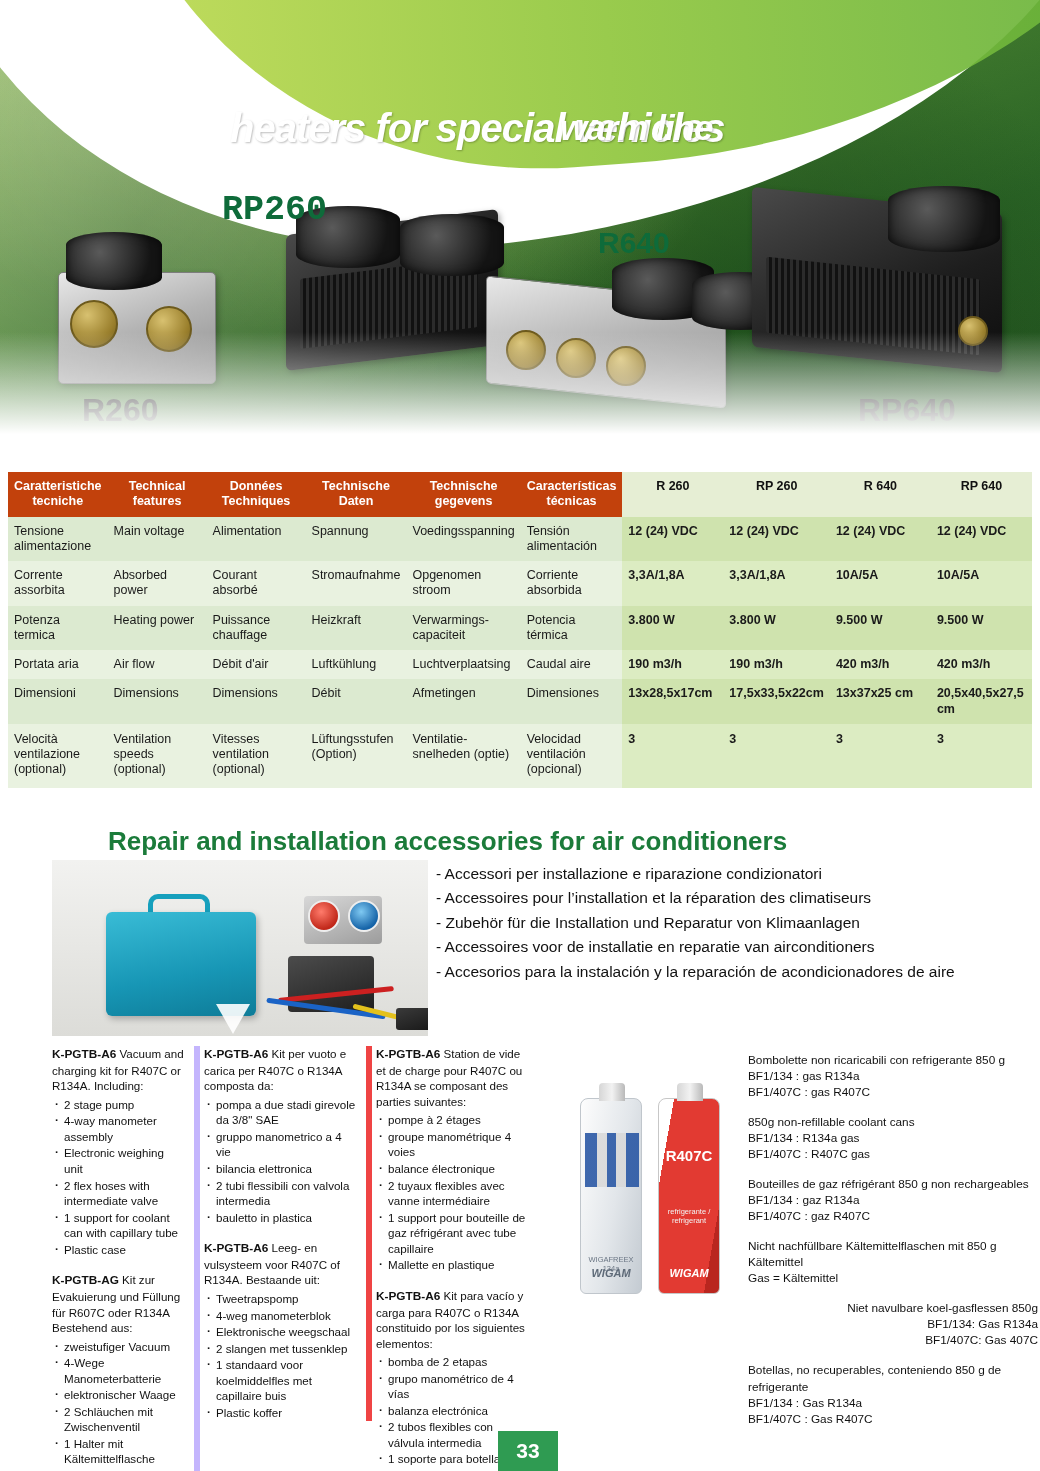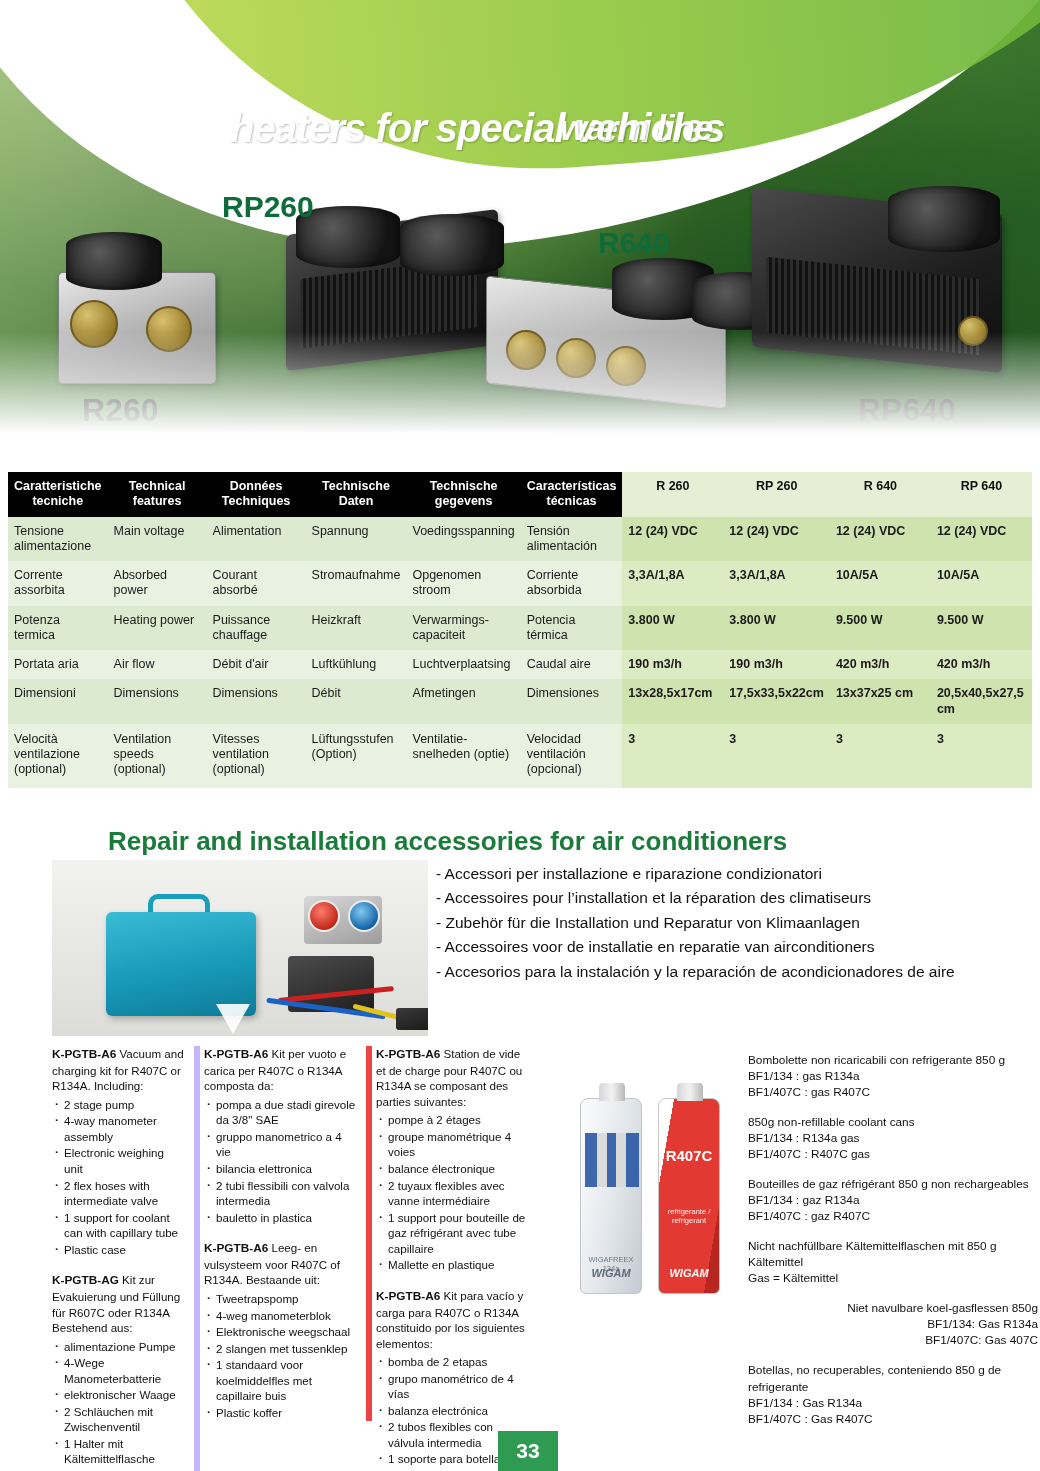--- a/index.html
+++ b/index.html
@@ -68,21 +68,21 @@
   .title-rrp {
     position:absolute; right:12px; top:-4px;
     font-size:86px; font-weight:bold; font-style:italic;
     color:#ffffff; letter-spacing:-4px;
     text-shadow:2px 2px 3px rgba(0,0,0,.28);
     white-space:nowrap;
   }
 
   
   .plabel { position:absolute; font-weight:bold; white-space:nowrap; }
-  .plabel.rp260 { left:222px; top:190px; font-size:30px; color:#0e6b3a; }
+  .plabel.rp260 { left:222px; top:190px; font-size:35px; color:#0e6b3a;font-family:Liberation Mono, monospace; }
   .plabel.r640  { left:598px; top:226px; font-size:30px; color:#0e6b3a; }
   .plabel.r260   { left:82px;  top:392px; font-size:32px; color:#111; }
   .plabel.rp640  { left:858px; top:392px; font-size:32px; color:#111; }
 
   
   .photo { position:absolute; }
   .blower-housing {
     background:linear-gradient(150deg,#4a4a4a,#1d1d1d 60%,#0d0d0d);
     border-radius:6px;
     box-shadow:2px 3px 6px rgba(0,0,0,.35);
@@ -117,21 +117,21 @@
   }
   .spec-table th, .spec-table td {
     padding:7px 6px;
     vertical-align:top;
     line-height:1.22;
   }
   .spec-table thead th {
     font-weight:bold;
     color:#0d0d0d;
   }
-  .hcell-lang { background:#000000; color:#fff !important; }
+  .hcell-lang { background:#c2410c; color:#fff !important; }
   .hcell-model { background:#e6eed4; color:#111 !important; }
   .lang-a { background:#dcead0; }
   .lang-b { background:#e9f2e0; }
   .val-a  { background:#cfe3ae; font-weight:bold; }
   .val-b  { background:#dcecc2; font-weight:bold; }
   .col-lang { width:99px; }
   .col-val  { width:101px; }
   .row-tall td { padding-top:8px; padding-bottom:10px; }
 
   
@@ -448,21 +448,21 @@
         <li>2 flex hoses with intermediate valve</li>
         <li>1 support for coolant can with capillary tube</li>
         <li>Plastic case</li>
       </ul>
     </div>
     <div class="block-gap"></div>
     <div>
       <b>K-PGTB-AG</b>
       <span>Kit zur Evakuierung und Füllung für R607C oder R134A Bestehend aus:</span>
       <ul>
-        <li>alimentazione Pumpe</li>
+        <li>zweistufiger Vacuum</li>
         <li>4-Wege Manometerbatterie</li>
         <li>elektronischer Waage</li>
         <li>2 Schläuchen mit Zwischenventil</li>
         <li>1 Halter mit Kältemittelflasche</li>
         <li>Kunststoffkoffer</li>
       </ul>
     </div>
   </div>
 
   <div class="col col-2">

